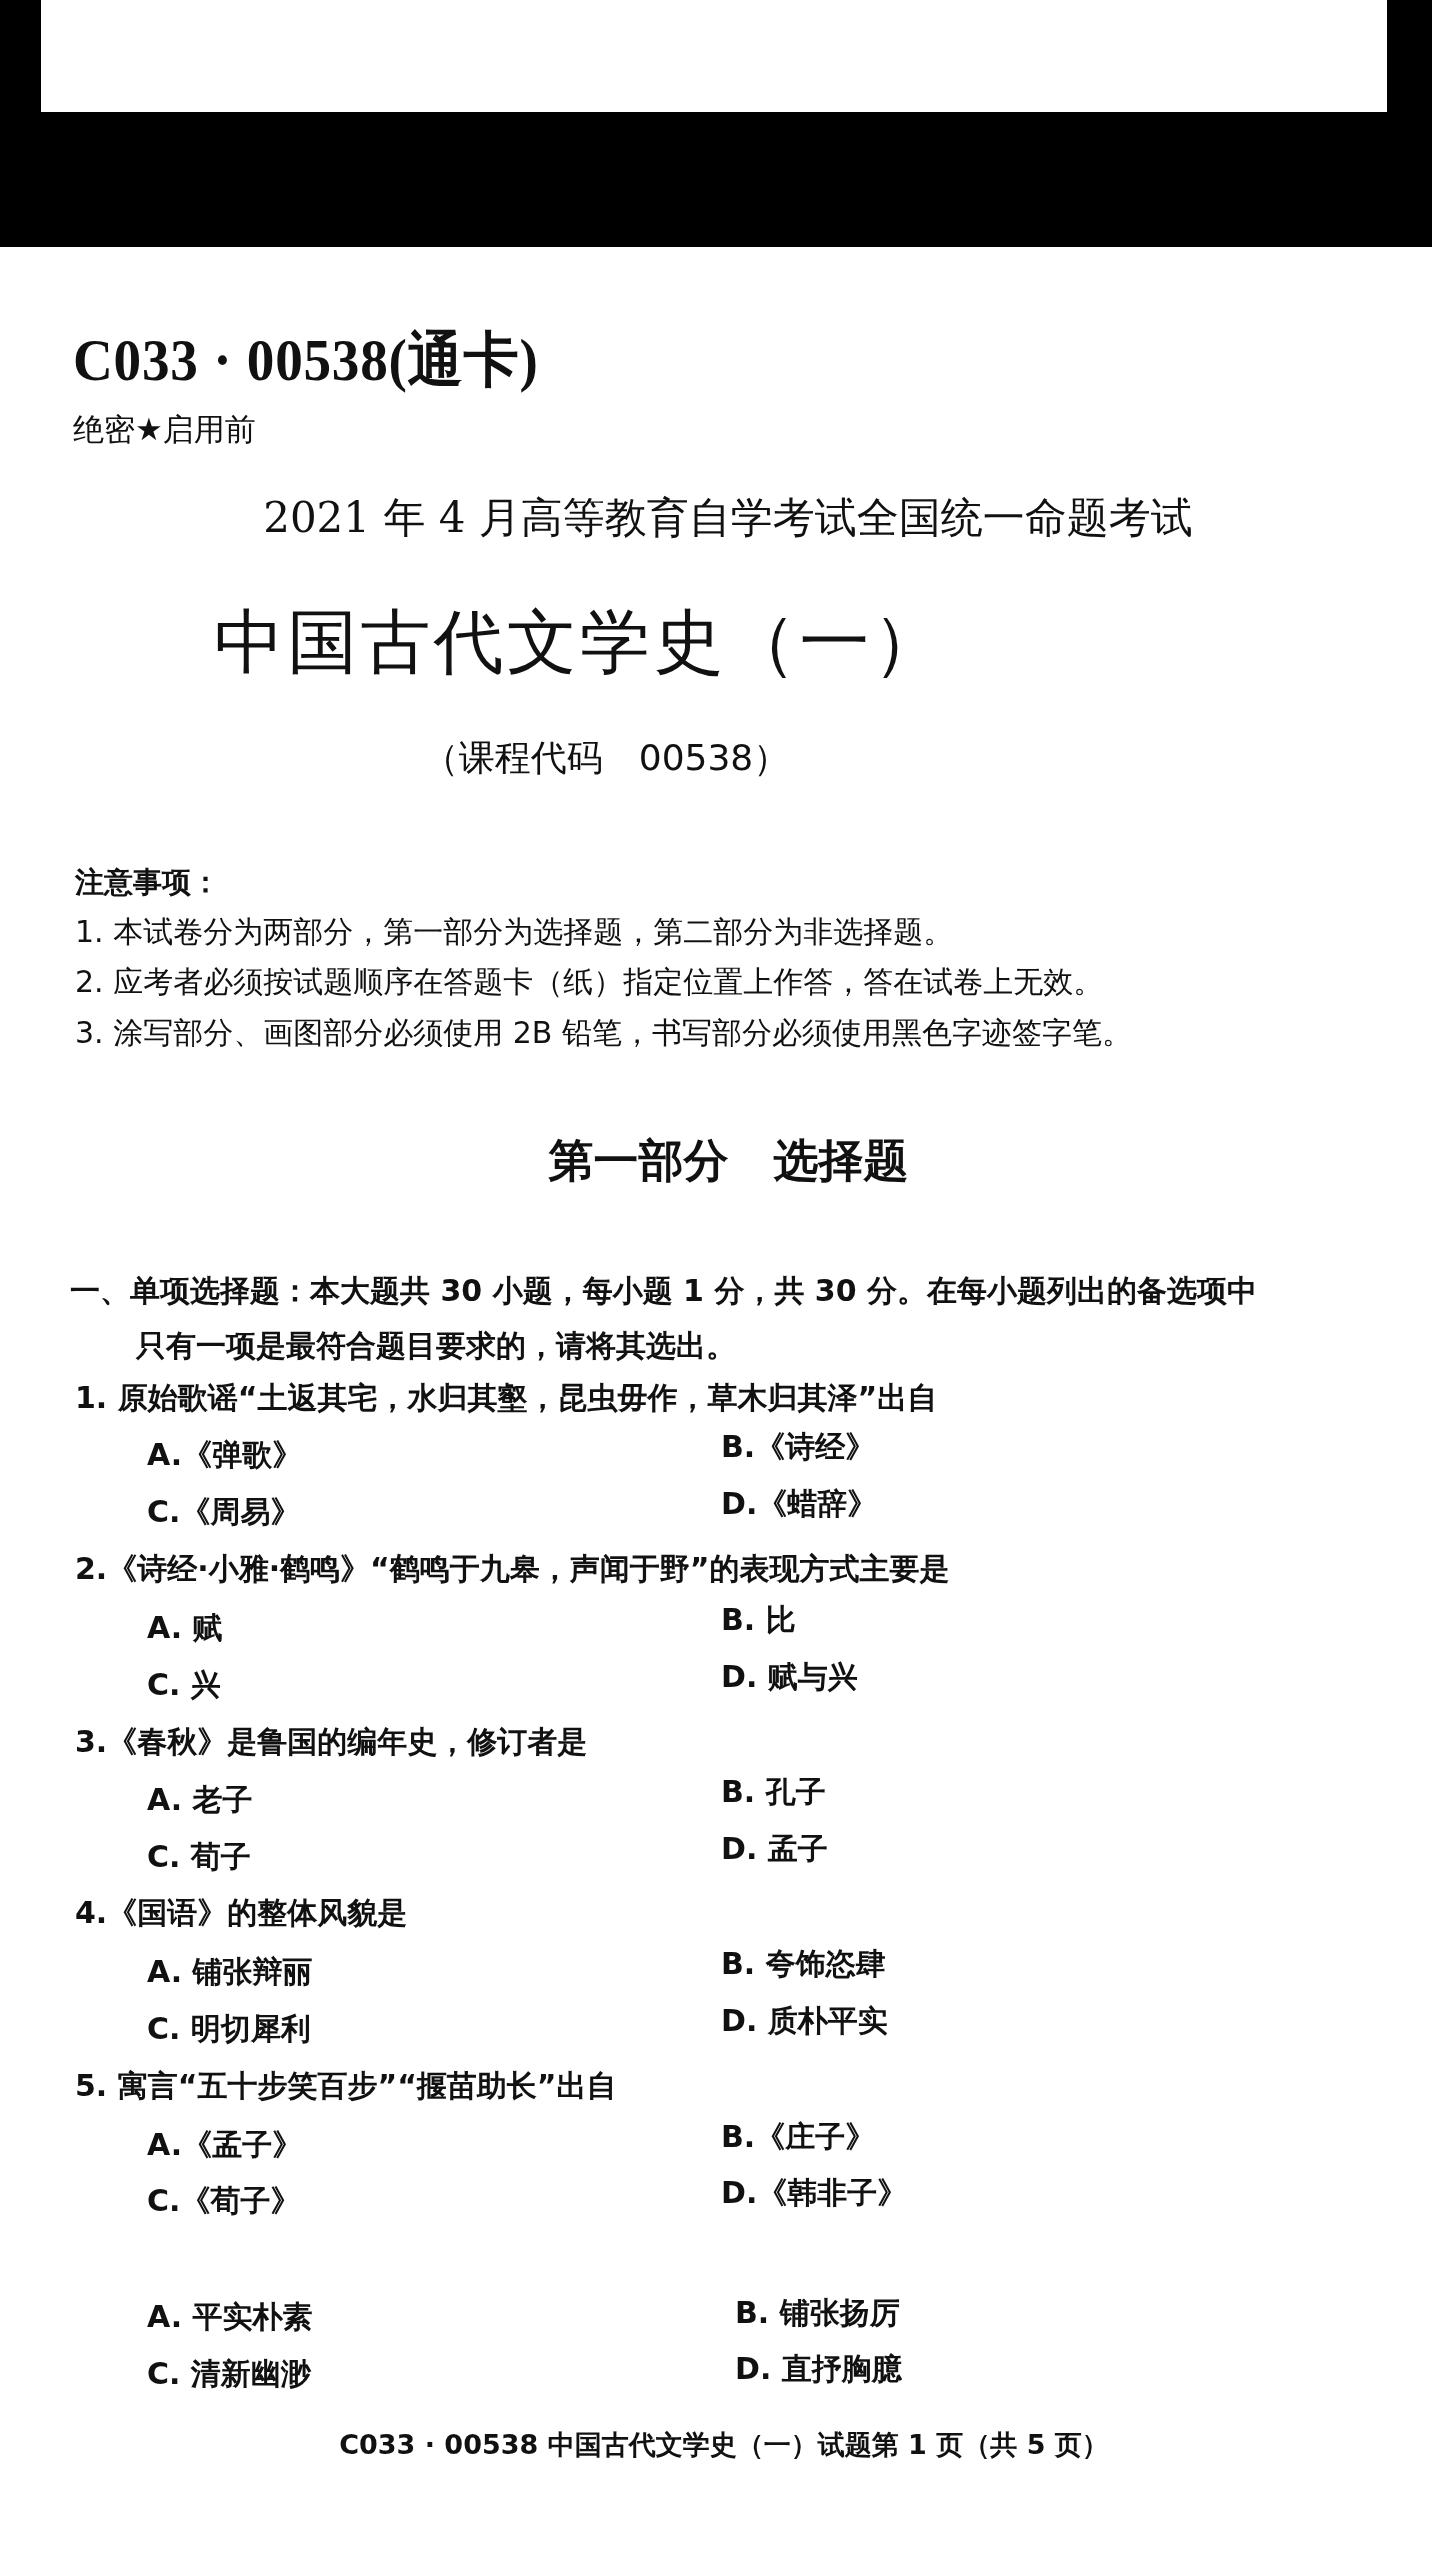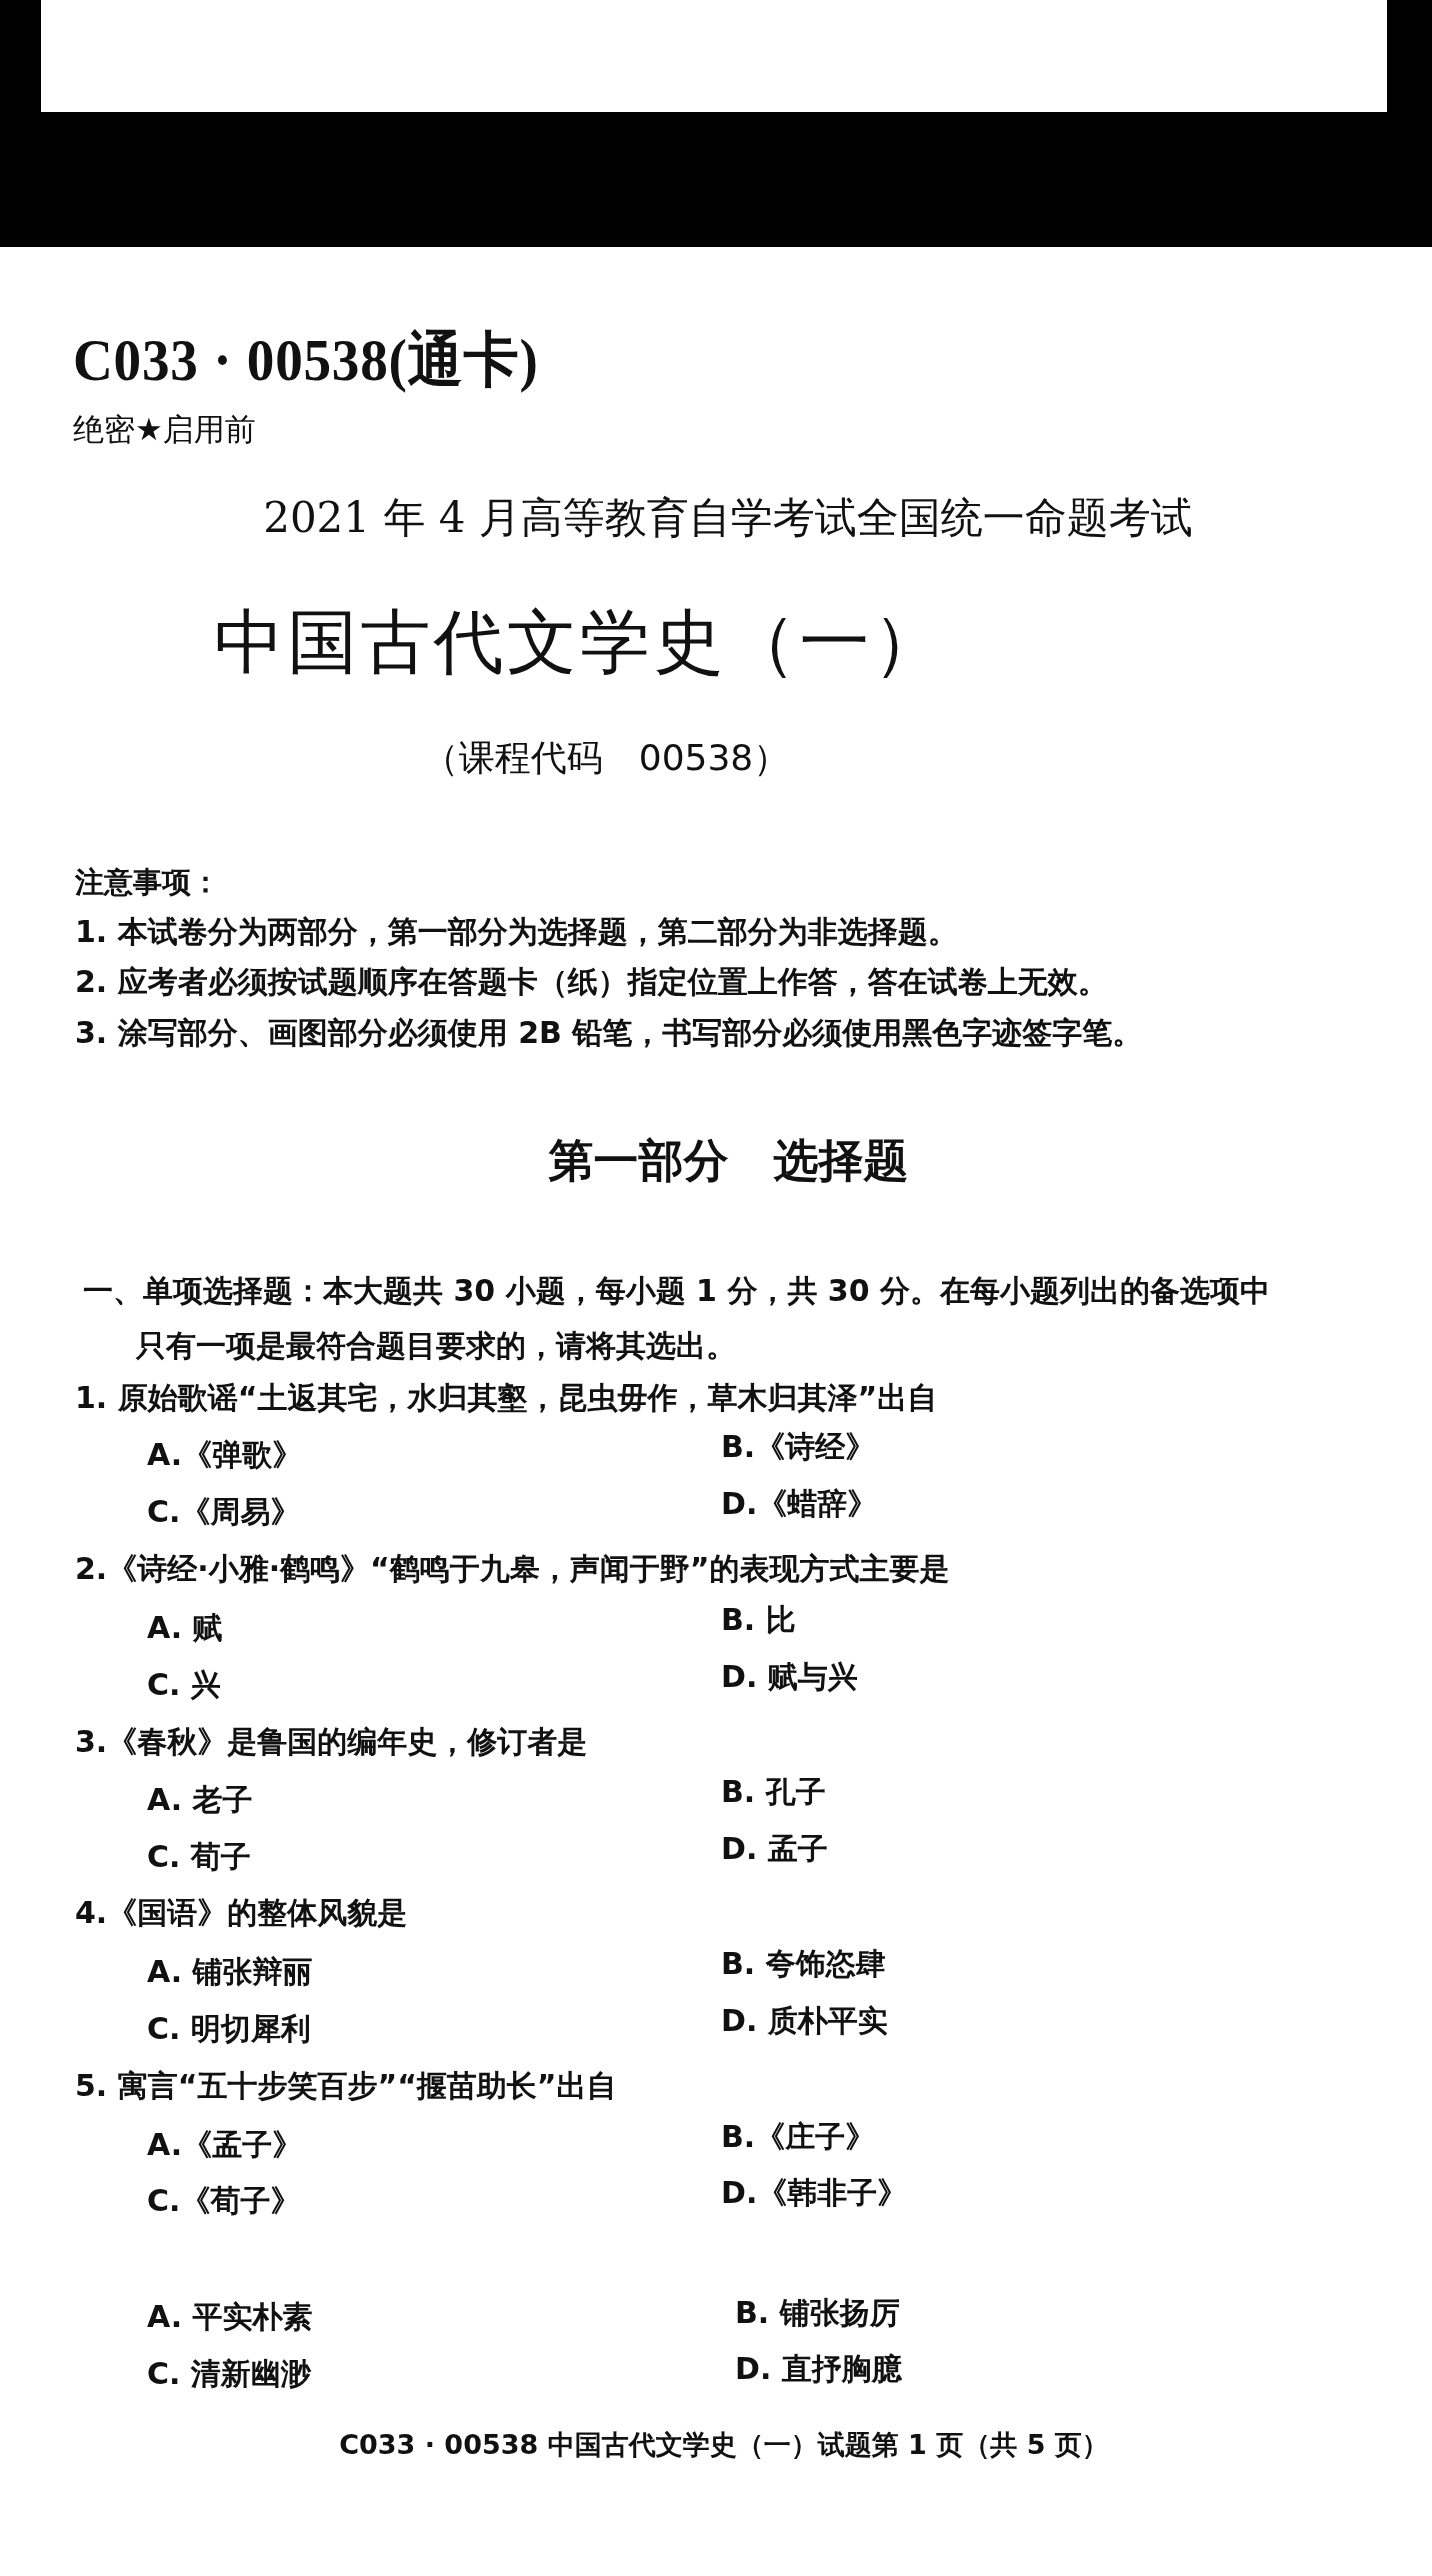--- a/index.html
+++ b/index.html
@@ -14,25 +14,25 @@
     .abs { position: absolute; white-space: nowrap; }
 
     .code-header { left: 73px; top: 73px; font-family: "Liberation Serif", "DejaVu Serif", serif; font-weight: bold; font-size: 60px; letter-spacing: 0.8px; transform: scaleX(0.92); transform-origin: left; }
     .secret { left: 73px; top: 162px; font-family: "DejaVu Sans", sans-serif; font-size: 31px; }
 
     .exam-title { left: 0; width: 1432px; top: 243px; text-align: center; font-size: 42px; padding-left: 24px; }
     .course-title { left: 0; width: 1144px; top: 349px; text-align: center; font-size: 70px; padding-left: 16px; letter-spacing: 3.2px; }
     .course-code { left: 0; width: 1188px; top: 487px; text-align: center; font-family: "DejaVu Sans", sans-serif; font-size: 36px; padding-left: 24px; }
 
     .notice-heading { left: 75px; top: 616px; font-family: "DejaVu Sans", sans-serif; font-weight: bold; font-size: 29px; }
-    .notice-item { left: 75px; font-family: "DejaVu Sans", sans-serif; font-size: 30px; font-weight: bold; }
+    .notice-item { left: 75px; font-family: "DejaVu Sans", sans-serif; font-size: 30px; font-weight: normal; }
 
     .part-heading { left: 0; width: 1432px; top: 884px; text-align: center; font-family: "DejaVu Sans", sans-serif; font-size: 45px; font-weight: bold; padding-left: 25px; }
 
-    .section-intro { left: 83px; font-family: "DejaVu Sans", sans-serif; font-weight: bold; font-size: 30px; }
+    .section-intro { left: 70px; font-family: "DejaVu Sans", sans-serif; font-weight: bold; font-size: 30px; }
 
     .question { left: 75px; font-family: "DejaVu Sans", sans-serif; font-size: 30px; font-weight: bold; }
     .option { font-family: "DejaVu Sans", sans-serif; font-size: 30px; font-weight: bold; margin-left: 17px; }
     .opt-left { left: 130px; }
     .opt-right { left: 704px; }
 
     .footer { left: 0; width: 1432px; top: 2180px; text-align: center; font-family: "DejaVu Sans", sans-serif; font-size: 27px; font-weight: bold; padding-left: 16px; }
   </style>
 </head>
 <body>

